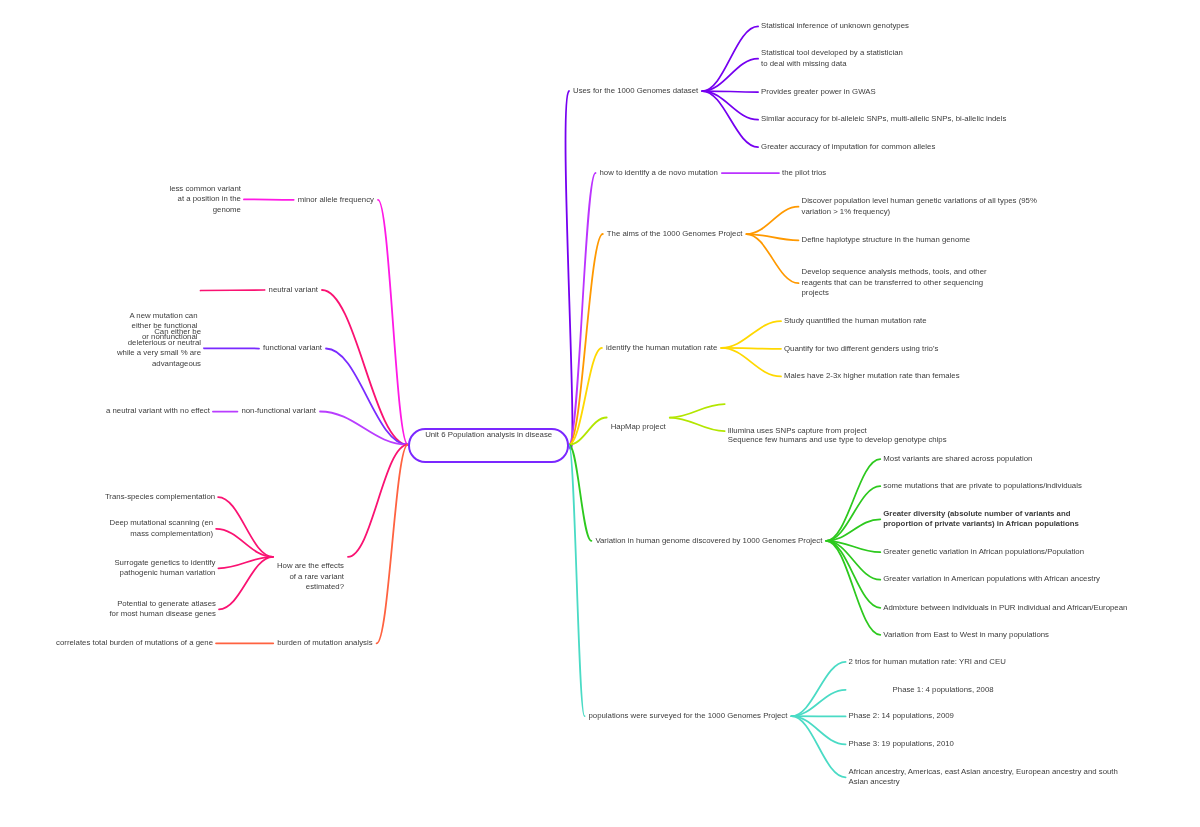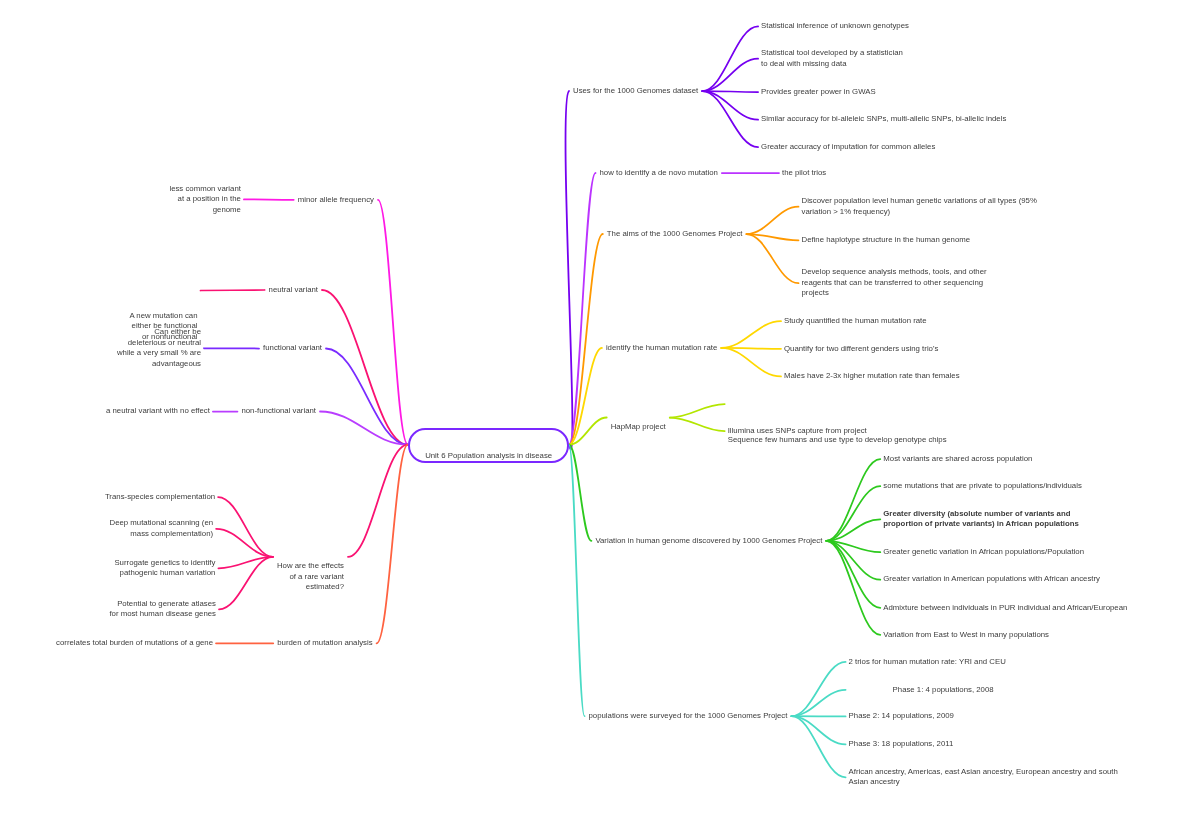--- a/index.html
+++ b/index.html
@@ -5,21 +5,21 @@
 <style>
   html, body { margin:0; padding:0; background:#ffffff; }
   body { font-family:"Liberation Sans", sans-serif; }
   #stage { position:relative; width:1200px; height:827px; background:#ffffff; overflow:hidden; }
   #wires { position:absolute; left:0; top:0; }
   .lbl { position:absolute; font-size:7.8px; line-height:10.5px; color:#3c3c3c;
          white-space:pre; opacity:0.999; transform:translateZ(0); }
   .lbl.r { text-align:left; }
   .lbl.l { text-align:right; }
   #root-node { position:absolute; box-sizing:border-box; border:2px solid #7b28ff;
-    border-radius:17px; background:#ffffff; display:flex; align-items:flex-end;
+    border-radius:17px; background:#ffffff; display:flex; align-items:flex-start;
     justify-content:center; }
   #root-node span { font-size:7.8px; color:#3c3c3c; white-space:nowrap;
     position:relative; transform:translateZ(0); }
 </style>
 </head>
 <body>
 
 <div id="stage">
   <svg id="wires" viewBox="0 0 1200 827" width="1200" height="827" xmlns="http://www.w3.org/2000/svg" fill="none" stroke-linecap="round">
       <path d="M568.9,444.7C580.94,494.22 556.96,99.84 569,91" stroke="#7500f0" stroke-width="1.8" fill="none" stroke-linecap="round"></path>
@@ -104,21 +104,21 @@
     <div class="lbl r" style="left: 883.3px; top: 508.75px; font-weight: bold;">Greater diversity (absolute number of variants and
 proportion of private variants) in African populations</div>
     <div class="lbl r" style="left: 883.3px; top: 546.95px;">Greater genetic variation in African populations/Population</div>
     <div class="lbl r" style="left: 883.3px; top: 574.45px;">Greater variation in American populations with African ancestry</div>
     <div class="lbl r" style="left: 883.3px; top: 602.55px;">Admixture between individuals in PUR individual and African/European</div>
     <div class="lbl r" style="left: 883.3px; top: 629.55px;">Variation from East to West in many populations</div>
     <div class="lbl r" style="left: 588.5px; top: 710.95px;">populations were surveyed for the 1000 Genomes Project</div>
     <div class="lbl r" style="left: 848.6px; top: 656.65px;">2 trios for human mutation rate: YRI and CEU</div>
     <div class="lbl r" style="left: 848.6px; top: 684.55px; margin-left: 44px;">Phase 1: 4 populations, 2008</div>
     <div class="lbl r" style="left: 848.6px; top: 711.15px;">Phase 2: 14 populations, 2009</div>
-    <div class="lbl r" style="left: 848.6px; top: 739.05px;">Phase 3: 18 populations, 2011</div>
+    <div class="lbl r" style="left: 848.6px; top: 739.05px;">Phase 3: 19 populations, 2010</div>
     <div class="lbl r" style="left: 848.6px; top: 766.75px;">African ancestry, Americas, east Asian ancestry, European ancestry and south
 Asian ancestry</div>
     <div class="lbl l" style="right: 826px; top: 194.55px;">minor allele frequency</div>
     <div class="lbl l" style="right: 959.1px; top: 183.65px;">less common variant
 at a position in the
 genome</div>
     <div class="lbl l" style="right: 882px; top: 284.75px;">neutral variant</div>
     <div class="lbl l" style="right: 1002.5px; top: 274.75px; margin-top: 36px;">A new mutation can
 either be functional
 or nonfunctional</div>

